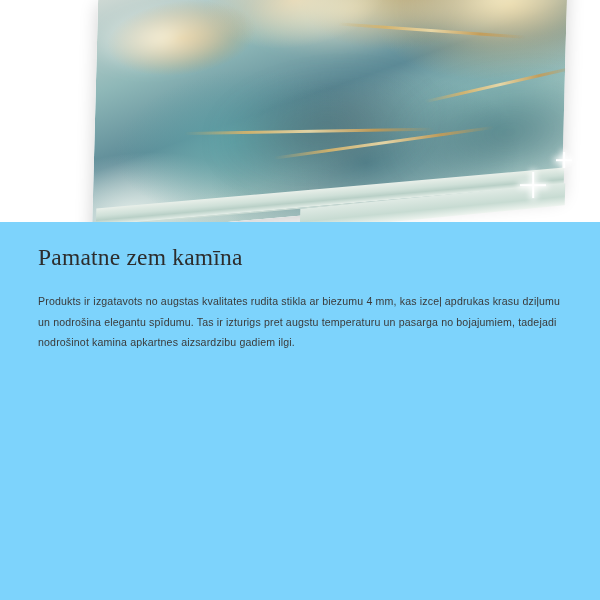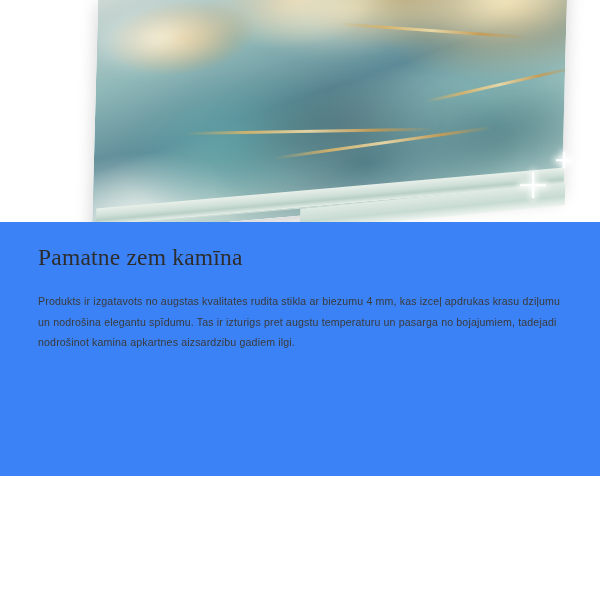--- a/index.html
+++ b/index.html
@@ -4,22 +4,22 @@
 <style>
   * { box-sizing: border-box; margin: 0; padding: 0; }
   html, body {
     width: 600px; height: 600px;
     background: #ffffff;
     font-family: "Liberation Sans", sans-serif;
     overflow: hidden;
   }
   .page {
     position: relative;
-    width: 600px; height: 476px;
-    background: #3b82f6;
+    width: 600px; height: 600px;
+    background: #7dd3fc;
   }
 
   
   .hero {
     position: absolute;
     left: 0; top: 0;
     width: 600px; height: 222px;
     overflow: hidden;
     background: #ffffff;
   }

